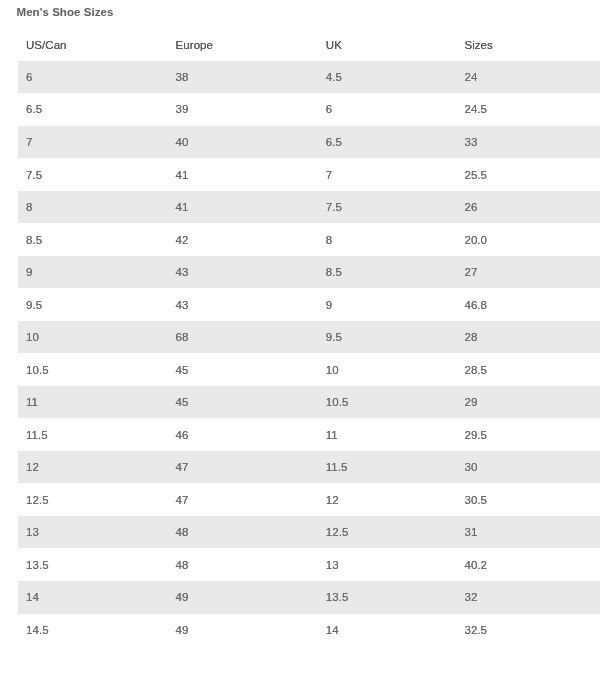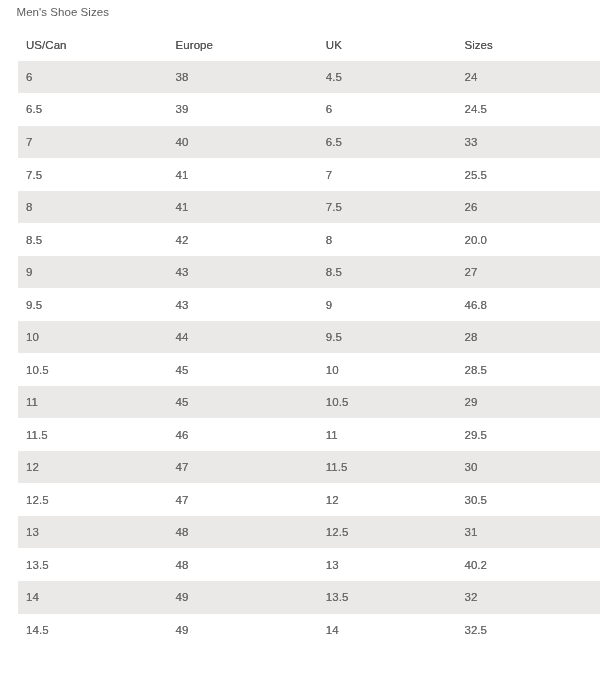--- a/index.html
+++ b/index.html
@@ -18,21 +18,21 @@
     width: 600px;
     height: 684px;
     overflow: hidden;
     background: #ffffff;
   }
   .page-title {
     position: absolute;
     left: 16.5px;
     top: 5.5px;
     font-size: 11.5px;
-    font-weight: normal;
+    font-weight: bold;
     color: #5d5d5d;
     letter-spacing: 0.05px;
     line-height: 13px;
     white-space: nowrap;
   }
   table.size-table {
     position: absolute;
     left: 18px;
     top: 28.5px;
     width: 584px;
@@ -135,21 +135,21 @@
           <td>27</td>
         </tr>
         <tr class="plain">
           <td>9.5</td>
           <td>43</td>
           <td>9</td>
           <td>46.8</td>
         </tr>
         <tr class="stripe">
           <td>10</td>
-          <td>44</td>
+          <td>68</td>
           <td>9.5</td>
           <td>28</td>
         </tr>
         <tr class="plain">
           <td>10.5</td>
           <td>45</td>
           <td>10</td>
           <td>28.5</td>
         </tr>
         <tr class="stripe">

